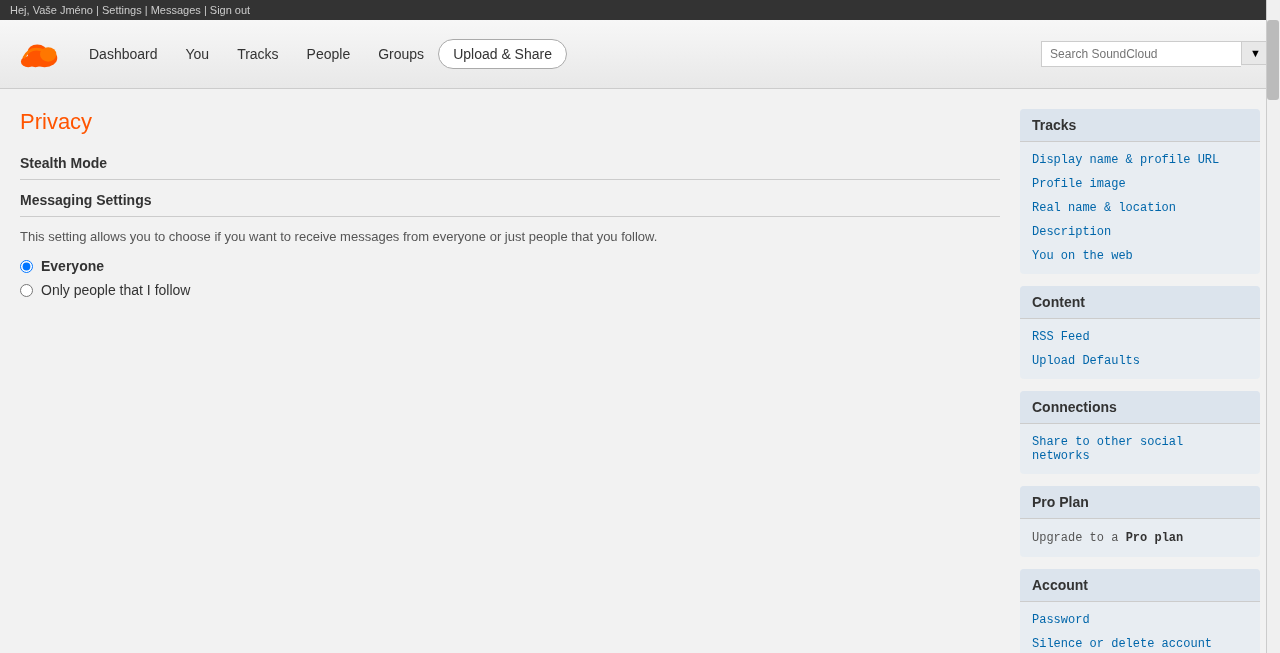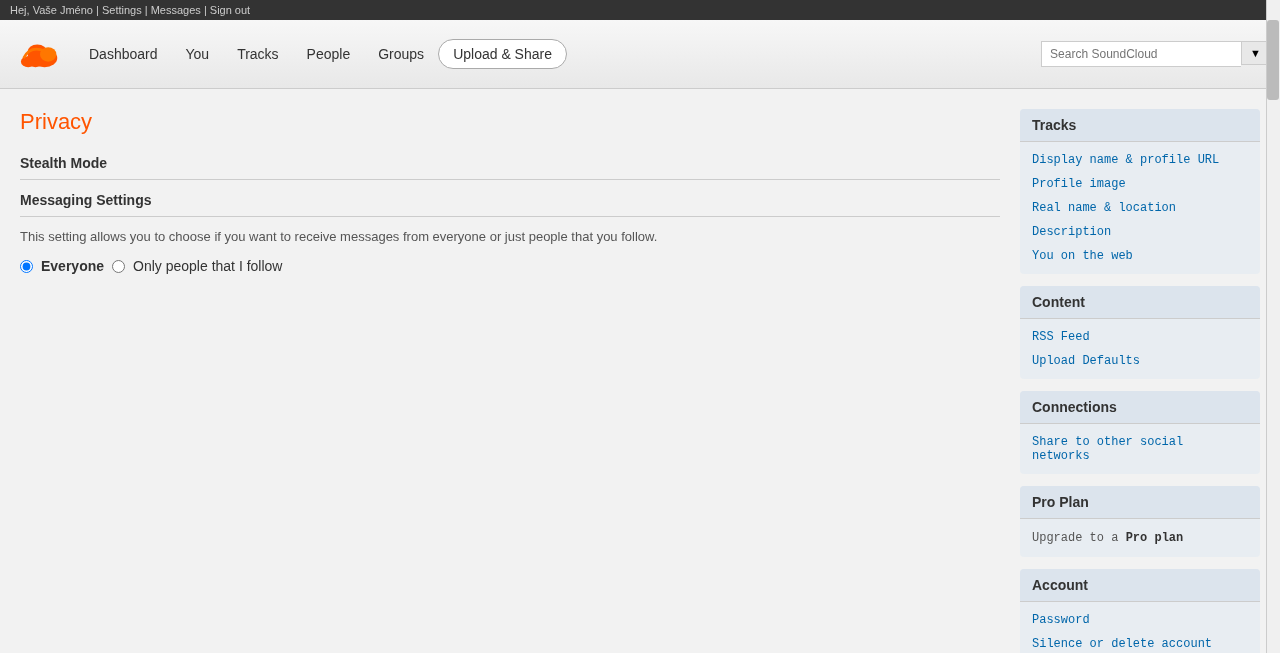--- a/index.html
+++ b/index.html
@@ -125,21 +125,21 @@
       font-size: 13px;
       color: #555;
     }
 
     .messaging-desc {
       font-size: 13px;
       color: #555;
       margin-bottom: 14px;
     }
 
-    .radio-group { display: flex; gap: 8px; }
+    .radio-group { display: flex; flex-direction: column; gap: 8px; }
     .radio-row { display: flex; align-items: center; gap: 8px; cursor: pointer; }
     .radio-row input[type="radio"] { cursor: pointer; }
     .radio-label { font-size: 14px; color: #333; }
     .radio-label.bold { font-weight: bold; font-size: 14px; }
 
     
     #sidebar {
       width: 240px;
       flex-shrink: 0;
     }

